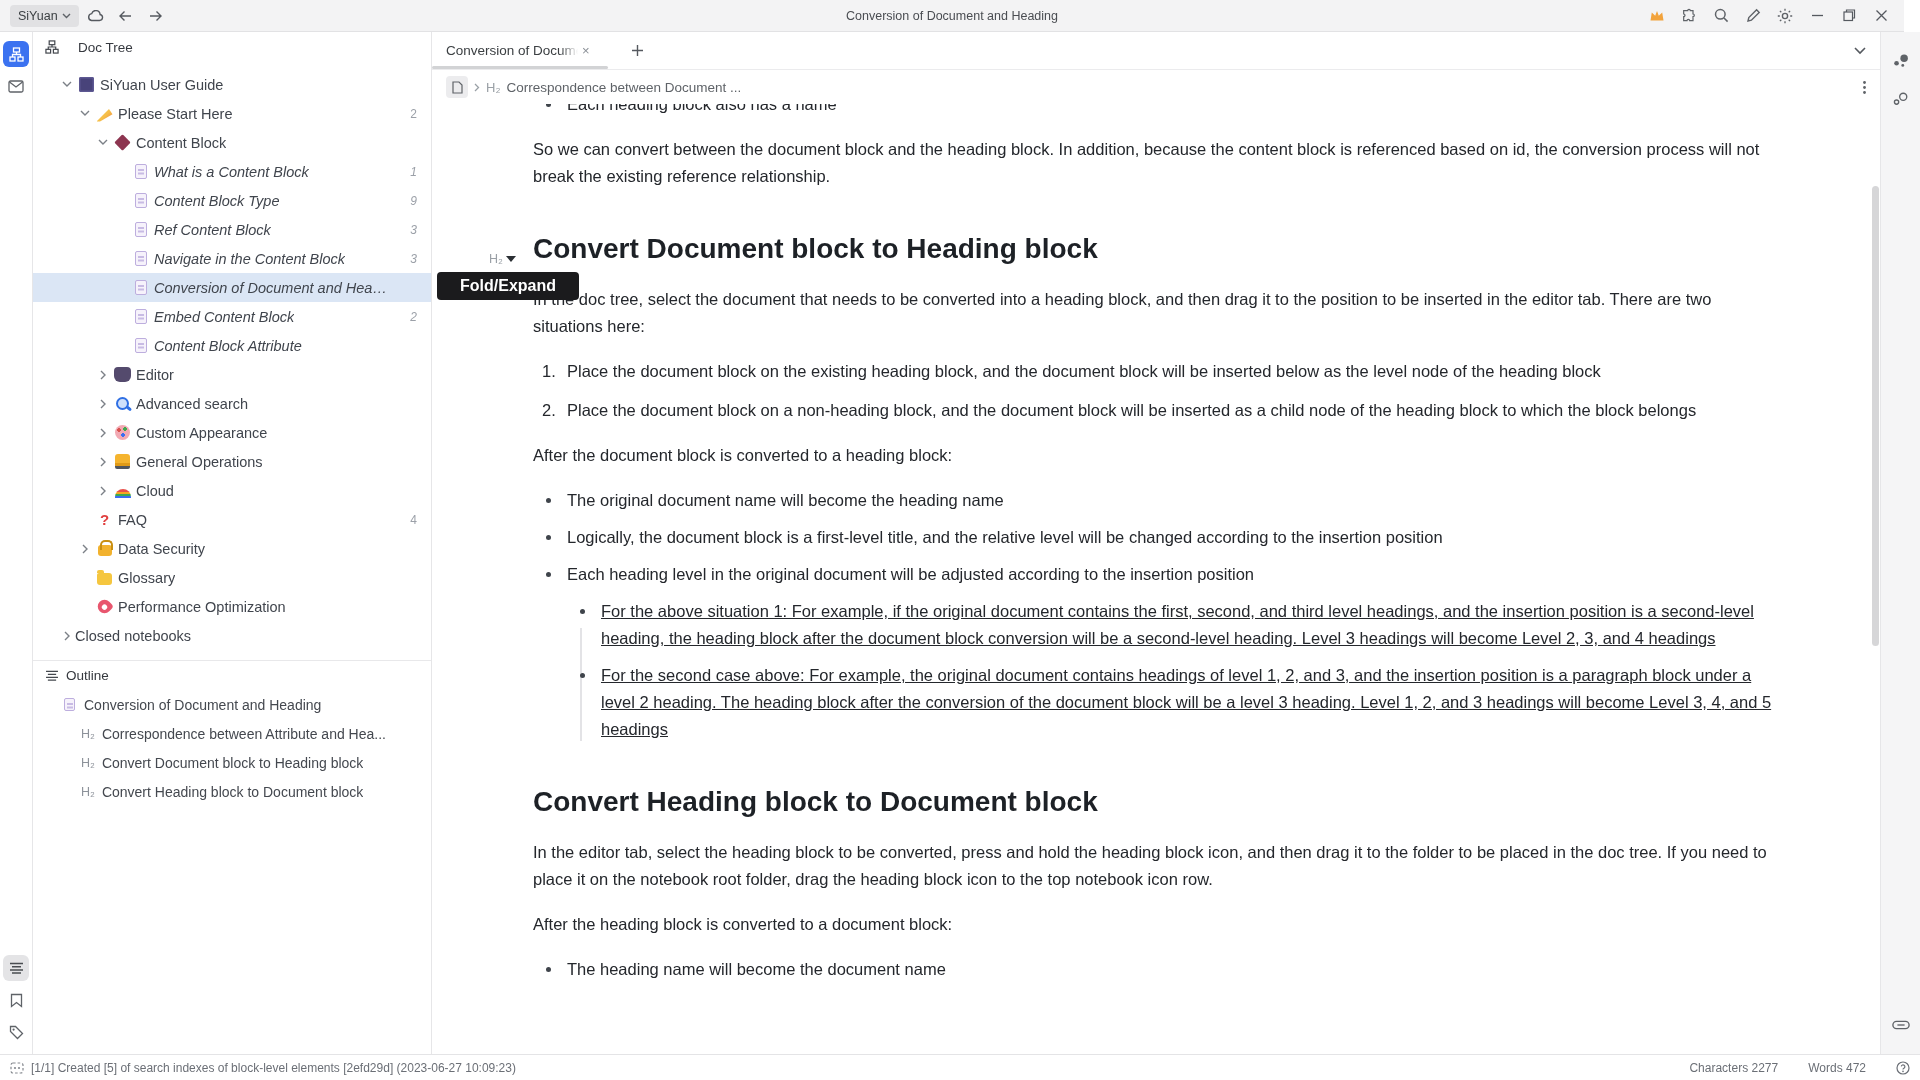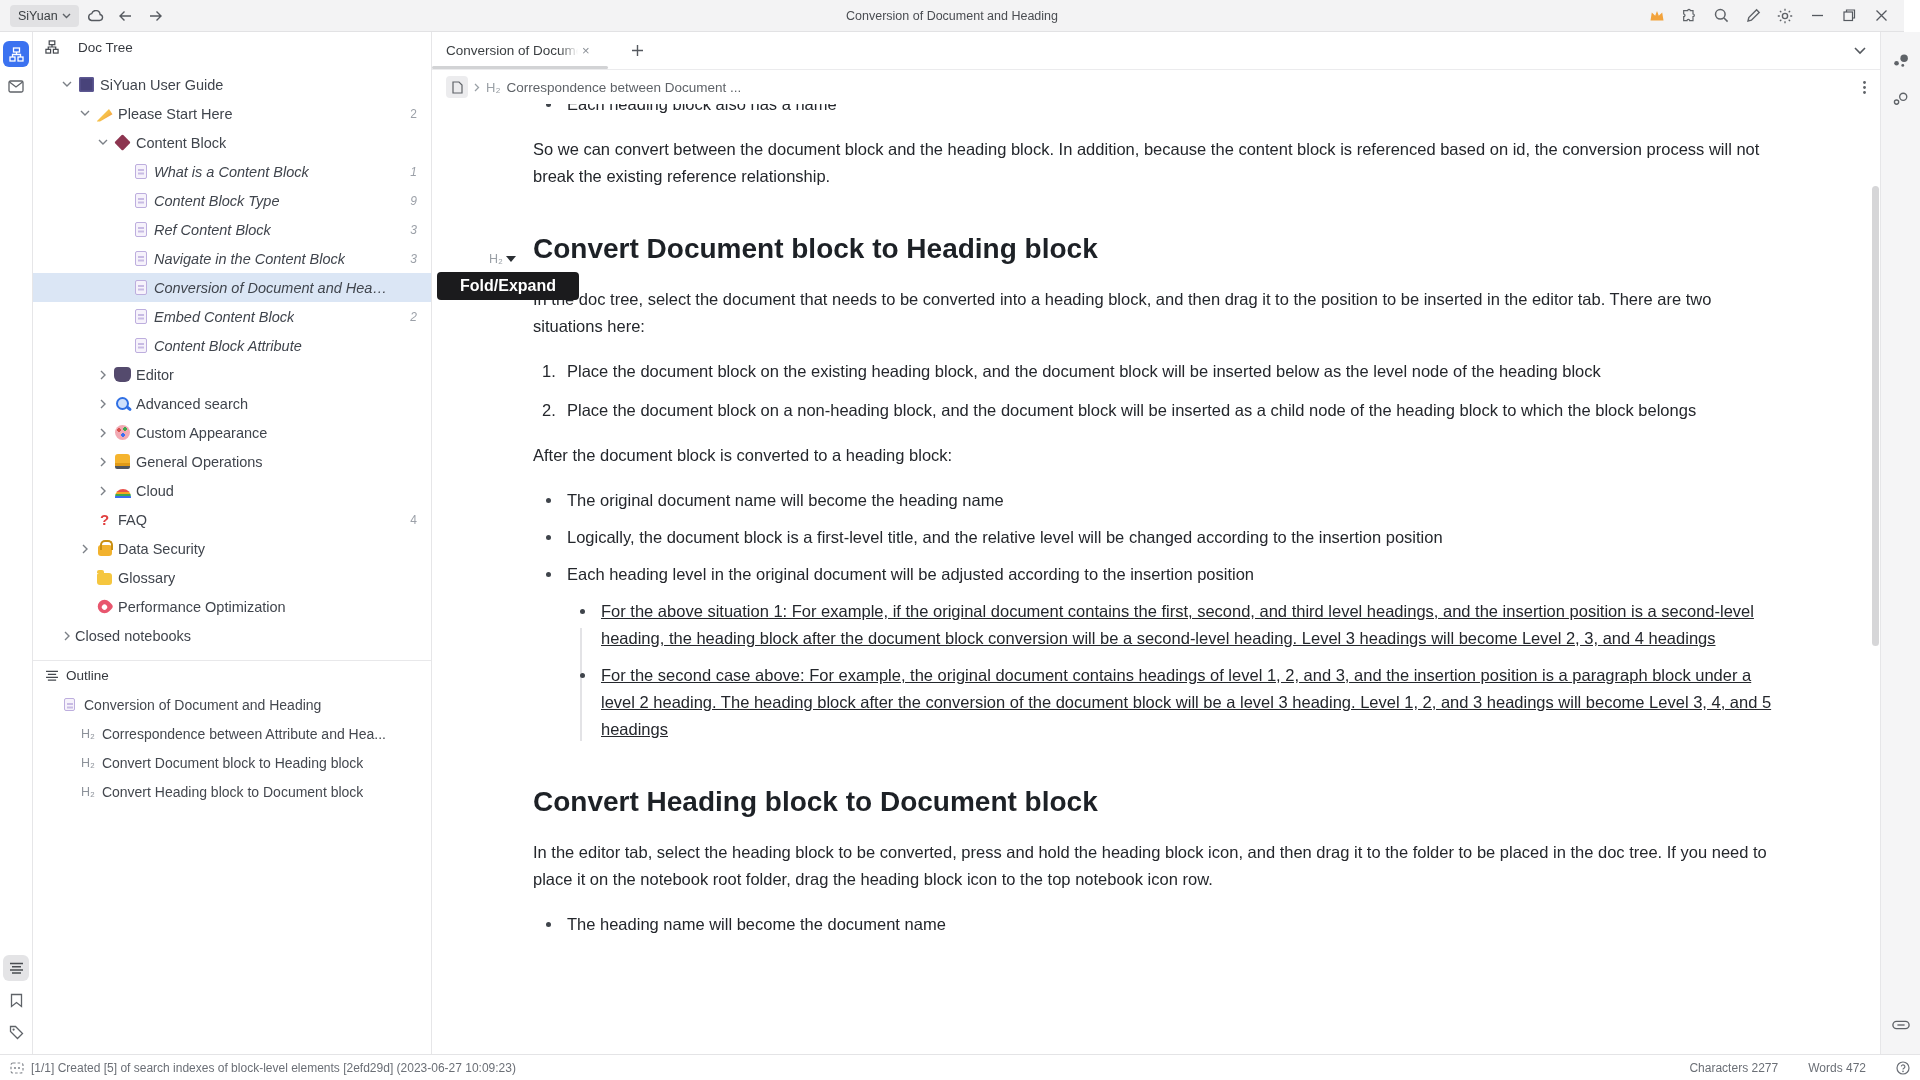--- a/index.html
+++ b/index.html
@@ -554,20 +554,21 @@
       <ul class="csub" style="margin-left:34px;">
         <li>For the above situation 1: For example, if the original document contains the first, second, and third level headings, and the insertion position is a second-level heading, the heading block after the document block conversion will be a second-level heading. Level 3 headings will become Level 2, 3, and 4 headings</li>
         <li>For the second case above: For example, the original document contains headings of level 1, 2, and 3, and the insertion position is a paragraph block under a level 2 heading. The heading block after the conversion of the document block will be a level 3 heading. Level 1, 2, and 3 headings will become Level 3, 4, and 5 headings</li>
       </ul>
 
       <h2 class="ch2">
         <span>Convert Heading block to Document block</span>
       </h2>
 
       <p>In the editor tab, select the heading block to be converted, press and hold the heading block icon, and then drag it to the folder to be placed in the doc tree. If you need to place it on the notebook root folder, drag the heading block icon to the top notebook icon row.</p>
+      <p>After the heading block is converted to a document block:</p>
 
       <ul class="cbullets">
         <li>The heading name will become the document name</li>
       </ul>
     </div>
 
     <div class="vscroll"></div>
   </div>
 
   <div class="dock-right">

